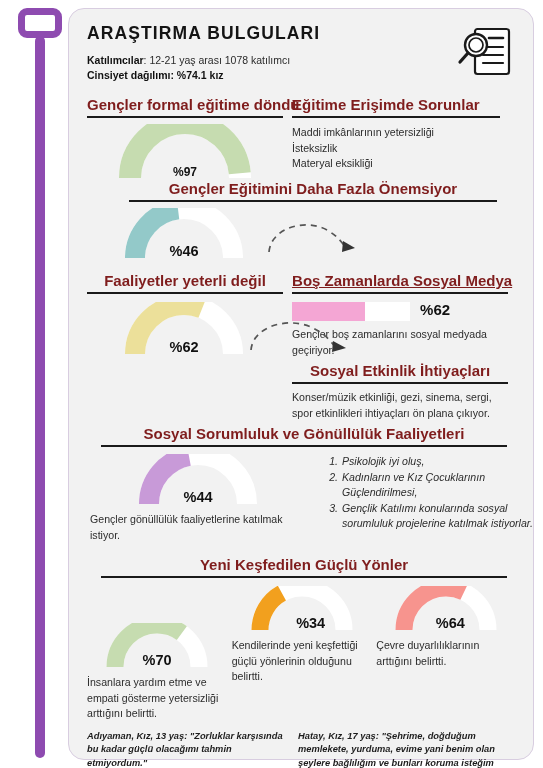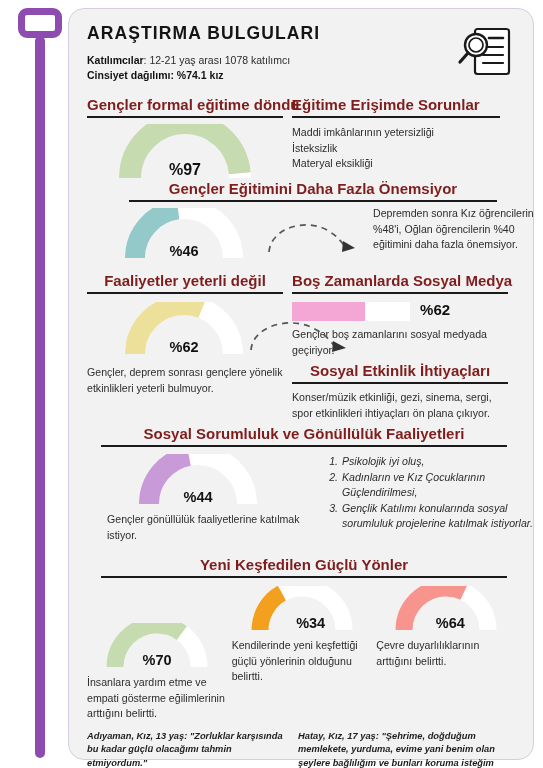--- a/index.html
+++ b/index.html
@@ -55,21 +55,21 @@
   .sec-title.center { text-align: center; }
 
   .body-text { font-size: 10.6px; color: #2c2c2c; line-height: 15.5px; }
   .pct { font-weight: bold; color: #111; }
 
   
   .gauge { position: relative; }
   .gauge svg { display: block; }
   .gauge .val {
     position: absolute; left: 0; right: 0; bottom: 1px;
-    text-align: center; font-size: 16px; font-weight: bold; color: #111;
+    text-align: center; font-size: 12px; font-weight: bold; color: #111;
   }
   .gauge.sm .val { font-size: 14.5px; }
 
   
   .bar { height: 20px; background: #ffffff; position: relative; overflow: hidden; }
   .bar > i { display: block; height: 100%; }
 
   
   .row { display: flex; }
   .col-l { width: 206px; }
@@ -150,45 +150,43 @@
           <svg width="150" height="52" viewBox="0 0 150 52">
             <path d="M26 50 A49 49 0 0 1 124 50" fill="none" stroke="#ffffff" stroke-width="20"></path>
             <path fill="none" stroke="#93c9c9" stroke-width="20" d="M26 50 A49 49 0 0 1 124 50" stroke-dasharray="70.8 400"></path>
           </svg>
           <div class="val">%46</div>
         </div>
         <svg class="arrow" style="left:178px;top:8px;" width="96" height="42">
           <path d="M4 36 C6 12 40 2 62 14 C74 21 78 28 80 31" fill="none" stroke="#555" stroke-width="1.7" stroke-dasharray="6,5"></path>
           <polygon points="78,25 90,32 77,36" fill="#333"></polygon>
         </svg>
-        <div class="body-text" style="position:absolute;left:286px;top:-2px;width:166px;">Depremden sonra Kız öğrencilerin %48'i, Oğlan öğrencilerin %40 eğitimini daha fazla önemsiyor.</div>
       </div>
     </div>
 
     <div class="row" style="margin-top:2px;">
       <div class="col-l">
         <div class="sec-title center" style="width:196px;">Faaliyetler yeterli değil</div>
         <div style="position:relative;">
           <div class="gauge sm" style="width:150px;height:54px;margin:8px 0 0 22px;">
             <svg width="150" height="54" viewBox="0 0 150 54">
               <path d="M26 52 A49 49 0 0 1 124 52" fill="none" stroke="#ffffff" stroke-width="20"></path>
               <path fill="none" stroke="#ece09a" stroke-width="20" d="M26 52 A49 49 0 0 1 124 52" stroke-dasharray="95.4 400"></path>
             </svg>
             <div class="val">%62</div>
           </div>
           <svg class="arrow" style="left:160px;top:14px;" width="110" height="44">
             <path d="M4 34 C6 10 42 0 66 12 C80 19 86 28 88 31" fill="none" stroke="#555" stroke-width="1.7" stroke-dasharray="6,5"></path>
             <polygon points="86,25 99,32 85,36" fill="#333"></polygon>
           </svg>
         </div>
-        <div class="body-text" style="margin-top:9px;width:200px;">Gençler, deprem sonrası gençlere yönelik etkinlikleri yeterli bulmuyor.</div>
       </div>
 
       <div class="col-r">
-        <div class="sec-title center" style="width:216px;">Boş Zamanlarda Sosyal Medya</div>
+        <div class="sec-title center" style="width:216px;text-decoration:underline;">Boş Zamanlarda Sosyal Medya</div>
         <div style="position:relative;height:26px;margin-top:7px;">
           <div class="bar" style="position:absolute;left:0;top:1px;width:118px;height:19px;">
             <i style="width:62%;background:#f4a6d4;"></i>
           </div>
           <div class="pct" style="position:absolute;left:128px;top:0;font-size:15px;">%62</div>
         </div>
         <div class="body-text" style="width:200px;">Gençler boş zamanlarını sosyal medyada geçiriyor.</div>
         <div class="sec-title center" style="width:216px;margin-top:4px;">Sosyal Etkinlik İhtiyaçları</div>
         <div class="body-text" style="margin-top:6px;width:206px;">Konser/müzik etkinliği, gezi, sinema, sergi, spor etkinlikleri ihtiyaçları ön plana çıkıyor.</div>
       </div>
@@ -197,21 +195,21 @@
     <div style="margin-top:4px;">
       <div class="sec-title center" style="margin-left:14px;width:406px;">Sosyal Sorumluluk ve Gönüllülük Faaliyetleri</div>
       <div style="position:relative;height:104px;margin-top:7px;">
         <div class="gauge sm" style="position:absolute;left:36px;top:0;width:150px;height:52px;">
           <svg width="150" height="52" viewBox="0 0 150 52">
             <path d="M26 50 A49 49 0 0 1 124 50" fill="none" stroke="#ffffff" stroke-width="20"></path>
             <path fill="none" stroke="#c89ad8" stroke-width="20" d="M26 50 A49 49 0 0 1 124 50" stroke-dasharray="67.7 400"></path>
           </svg>
           <div class="val">%44</div>
         </div>
-        <div class="body-text" style="position:absolute;left:20px;top:58px;width:196px;">Gençler gönüllülük faaliyetlerine katılmak istiyor.</div>
+        <div class="body-text" style="position:absolute;left:3px;top:58px;width:196px;">Gençler gönüllülük faaliyetlerine katılmak istiyor.</div>
         <ol class="list" style="position:absolute;left:240px;top:0px;width:196px;font-style:italic;">
           <li>Psikolojik iyi oluş,</li>
           <li>Kadınların ve Kız Çocuklarının Güçlendirilmesi,</li>
           <li>Gençlik Katılımı konularında sosyal sorumluluk projelerine katılmak istiyorlar.</li>
         </ol>
       </div>
     </div>
 
     <div style="margin-top:-2px;">
       <div class="sec-title center" style="margin-left:14px;width:406px;">Yeni Keşfedilen Güçlü Yönler</div>
@@ -219,21 +217,21 @@
       <div class="row" style="margin-top:8px;">
 
         <div style="width:146px;">
           <div class="gauge sm" style="width:128px;height:46px;margin-left:6px;margin-top:37px;">
             <svg width="128" height="46" viewBox="0 0 128 46">
               <path d="M22 44 A42 42 0 0 1 106 44" fill="none" stroke="#ffffff" stroke-width="17"></path>
               <path fill="none" stroke="#c6dcb0" stroke-width="17" d="M22 44 A42 42 0 0 1 106 44" stroke-dasharray="92.4 400"></path>
             </svg>
             <div class="val">%70</div>
           </div>
-          <div class="body-text" style="margin-top:6px;width:140px;">İnsanlara yardım etme ve empati gösterme eğilimlerinin arttığını belirtti.</div>
+          <div class="body-text" style="margin-top:6px;width:140px;">İnsanlara yardım etme ve empati gösterme yetersizliği arttığını belirtti.</div>
         </div>
 
         <div style="width:146px;">
           <div class="gauge sm" style="width:128px;height:46px;margin-left:6px;">
             <svg width="128" height="46" viewBox="0 0 128 46">
               <path d="M22 44 A42 42 0 0 1 106 44" fill="none" stroke="#ffffff" stroke-width="17"></path>
               <path fill="none" stroke="#f2a01e" stroke-width="17" d="M22 44 A42 42 0 0 1 106 44" stroke-dasharray="44.9 400"></path>
             </svg>
             <div class="val" style="padding-left:18px;">%34</div>
           </div>

